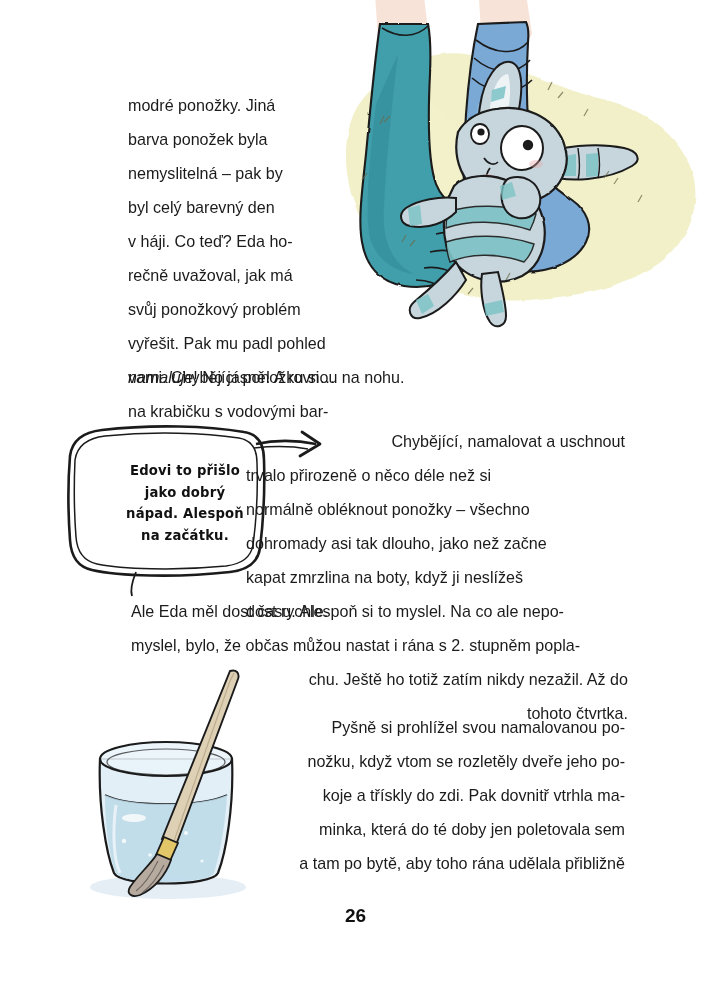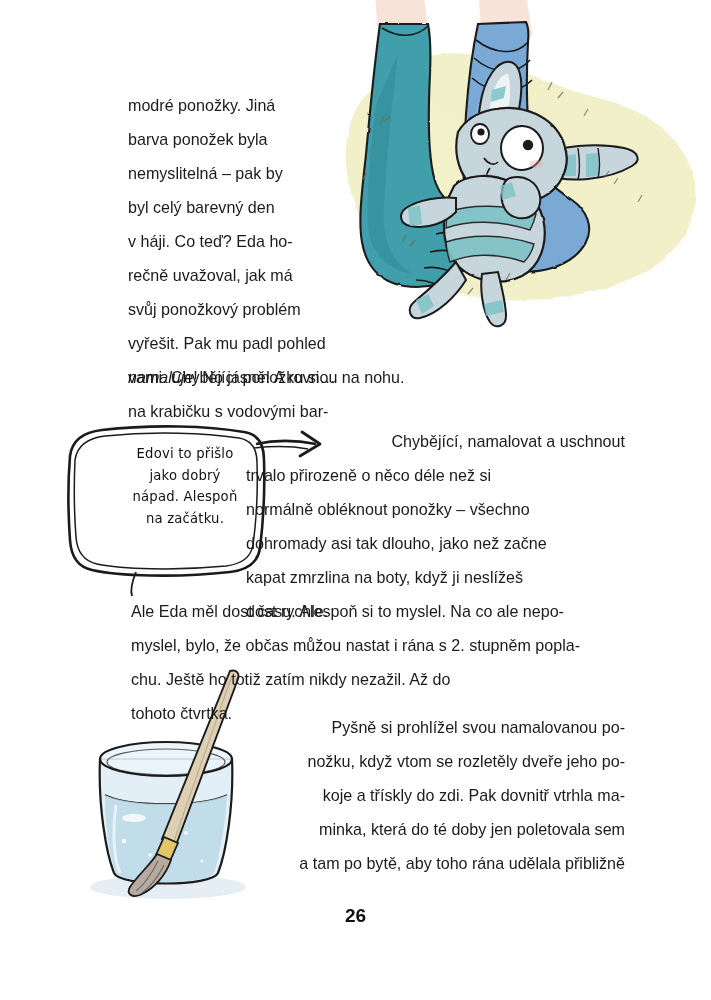--- a/index.html
+++ b/index.html
@@ -48,29 +48,30 @@
   .bubble-wrap {
     position: absolute;
     left: 58px;
     top: 420px;
     width: 290px;
     height: 185px;
   }
   .bubble-text {
     position: absolute;
     left: 36px;
-    top: 23px;
+    top: 40px;
     width: 182px;
     text-align: center;
     font-family: "DejaVu Sans", sans-serif;
     font-size: 13.2px;
     line-height: 21.5px;
     color: #111;
     letter-spacing: 0.2px;
     white-space: pre-line;
+    font-weight: bold;
   }
 
   
   .txt {
     position: absolute;
     font-family: "Liberation Sans", sans-serif;
     font-size: 16.1px;
     line-height: 34px;
     color: #1b1b1b;
     text-align: justify;
@@ -104,21 +105,21 @@
   .p2 .l1 { text-indent: 0; text-align: right; }
   .p2 .l6 { text-align: left; }
 
   
   .p3 {
     left: 131px;
     top: 594px;
     width: 497px;
   }
   .p3 .l { display: block; white-space: nowrap; }
-  .p3 .l3, .p3 .l4 { text-align: left; }
+  .p3 .l3, .p3 .l4 { text-align: right; }
 
   
   .p4 {
     left: 270px;
     top: 710px;
     width: 355px;
   }
   .p4 .l { display: block; white-space: nowrap; text-align: right; }
 
   .folio {

